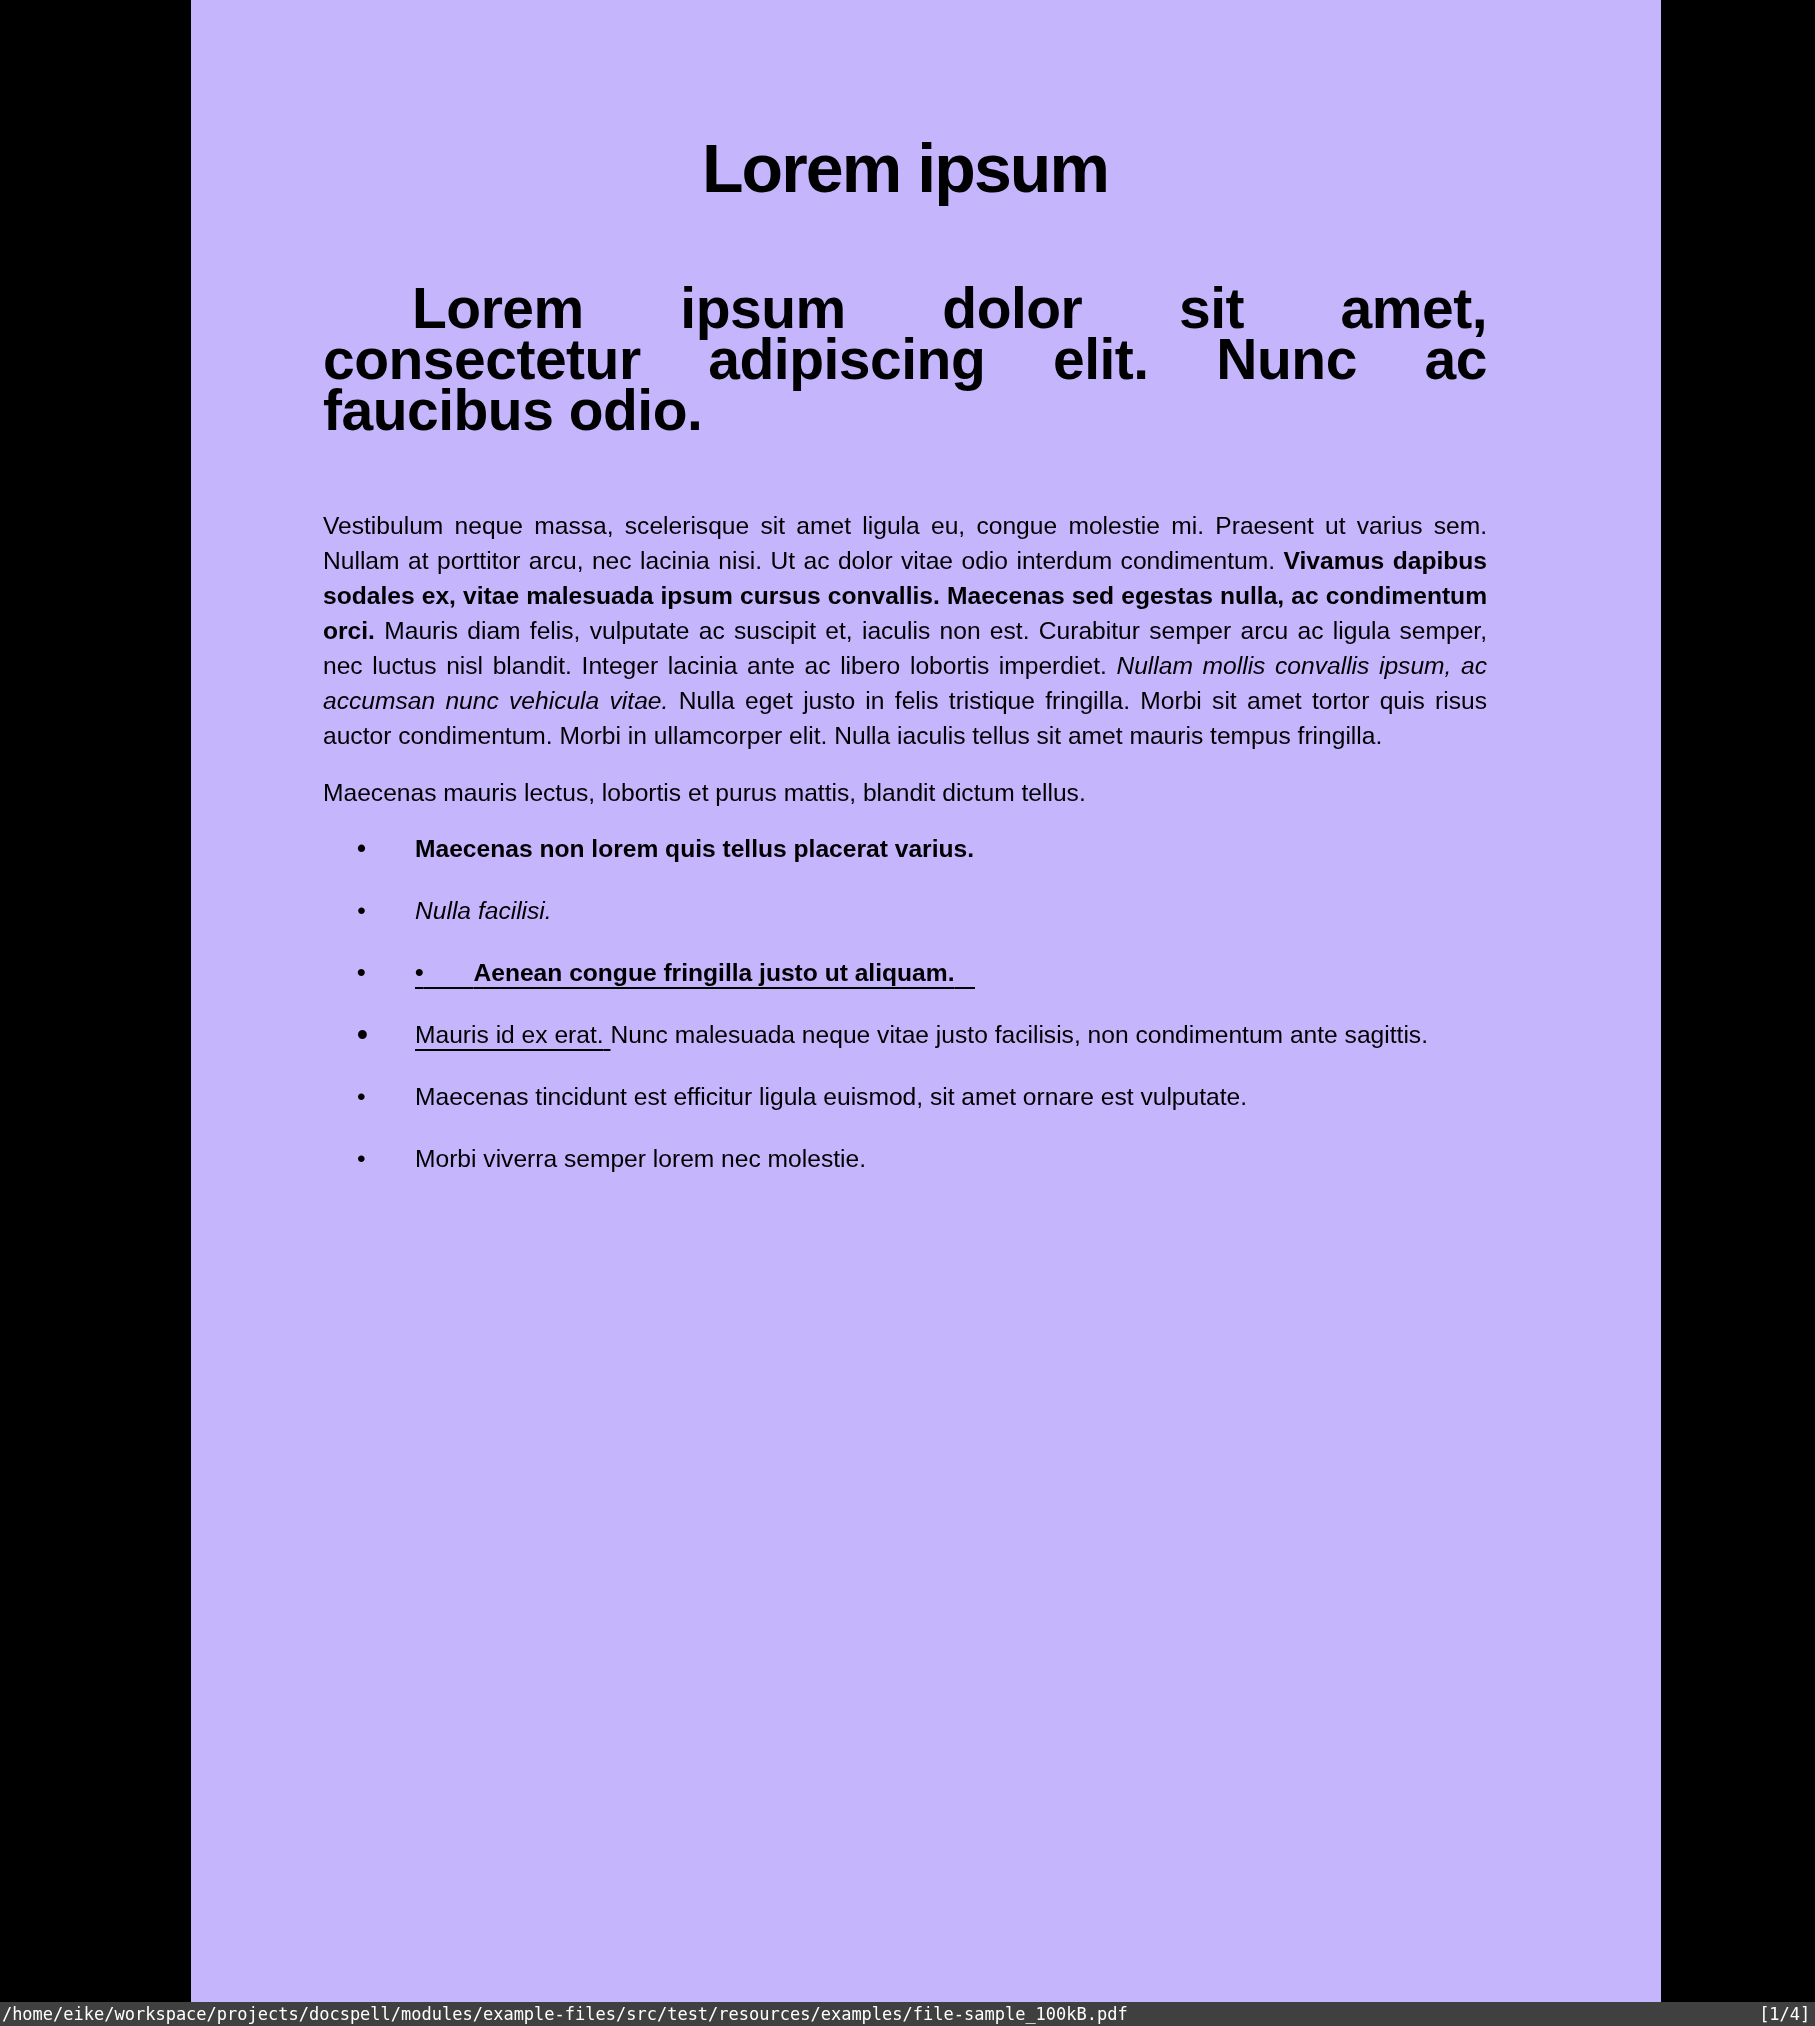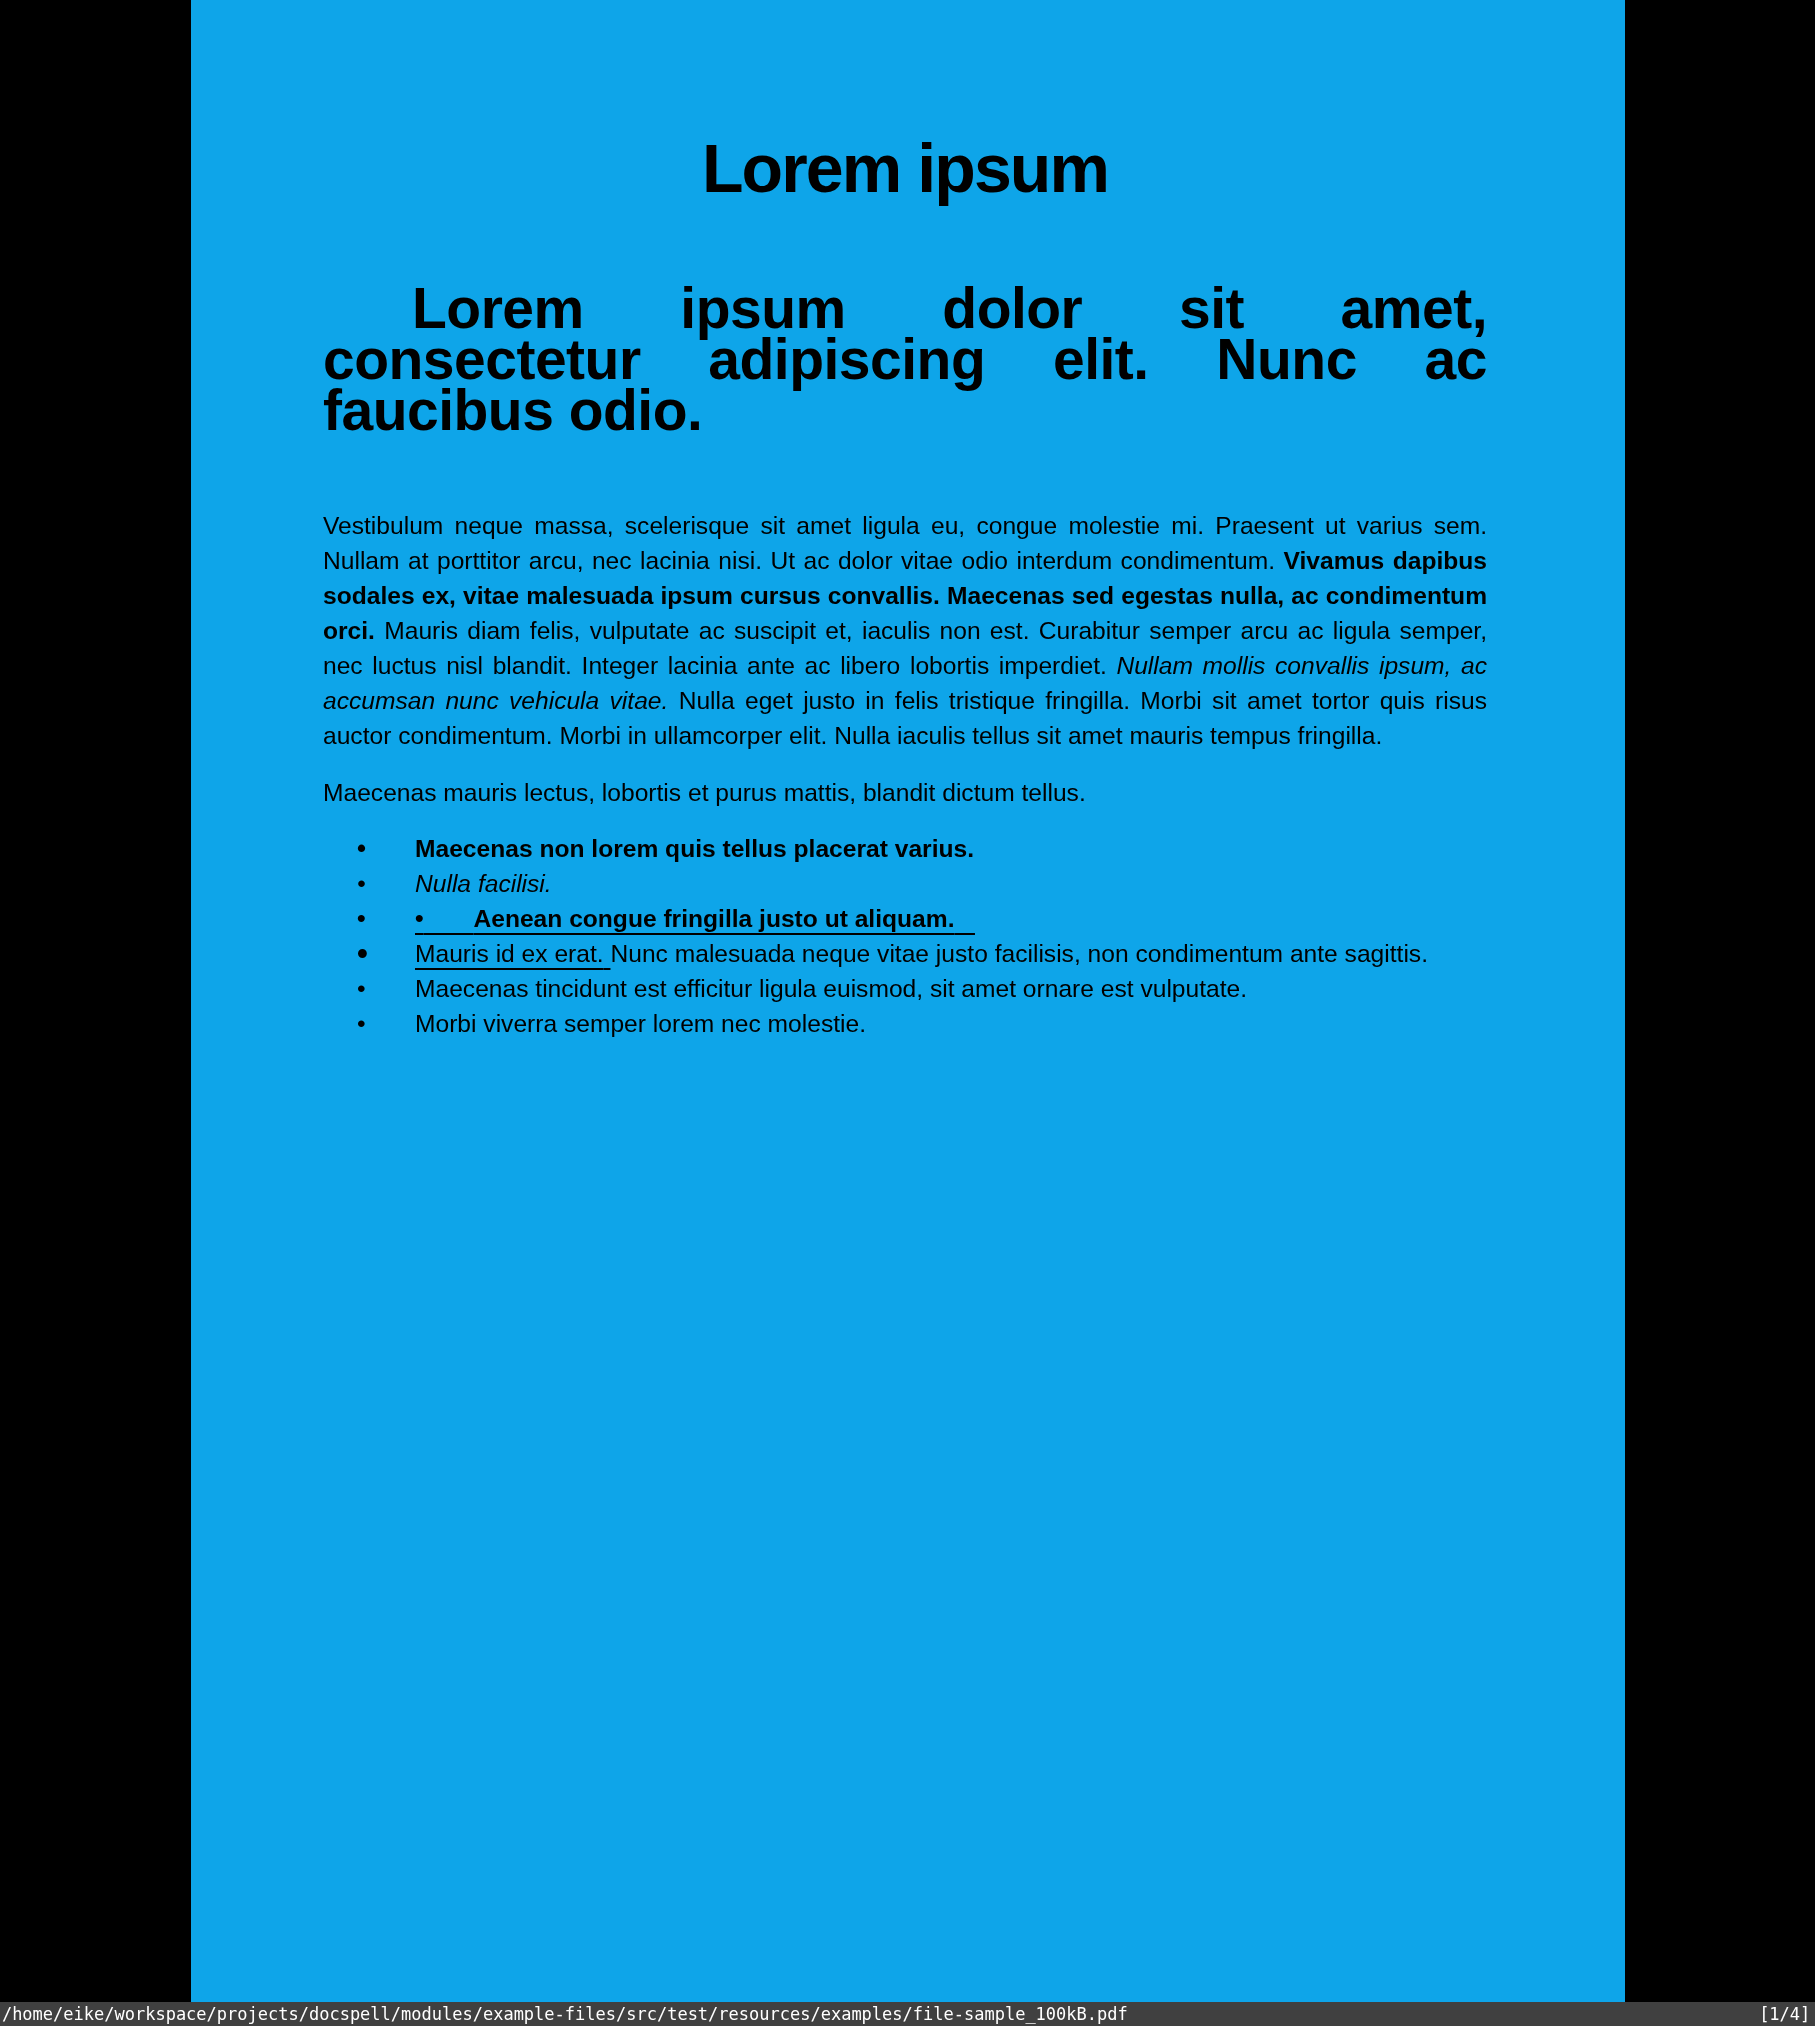--- a/index.html
+++ b/index.html
@@ -15,21 +15,22 @@
     font-family: "Liberation Sans", sans-serif;
   }
 
   
   .page {
     position: absolute;
     left: 191px;
     top: 0;
     width: 1434px;
     height: 2002px;
-    background: #0ea5e9;
+    background: #c4b5fd;
+    padding-left: 36px;
   }
   .content {
     position: absolute;
     left: 132px;
     top: 0;
     width: 1164px;
     color: #000000;
   }
 
   h1.doc-title {
@@ -68,21 +69,21 @@
     margin: 21px 0 0 0;
     padding: 0;
     list-style: none;
     font-size: 24.6px;
     line-height: 35px;
   }
   ul.bullets li {
     position: relative;
     padding-left: 92px;
   }
-  ul.bullets li + li { }
+  ul.bullets li + li { margin-top: 27px; }
   ul.bullets li::before {
     content: "\2022";
     position: absolute;
     left: 34px;
     top: 0;
     line-height: 35px;
   }
   li.b-bold { font-weight: 700; }
   li.b-bold::before { font-weight: 700; font-size: 25.6px; }
   li.b-italic { font-style: italic; }

